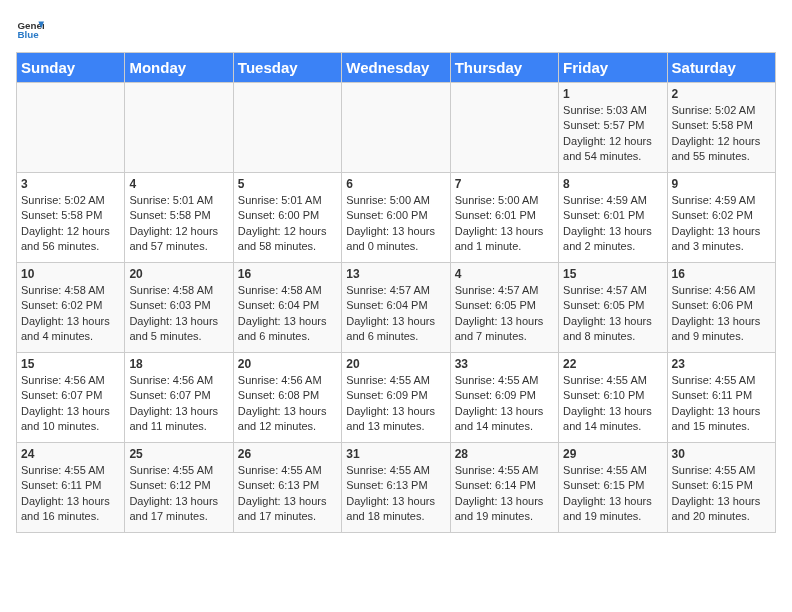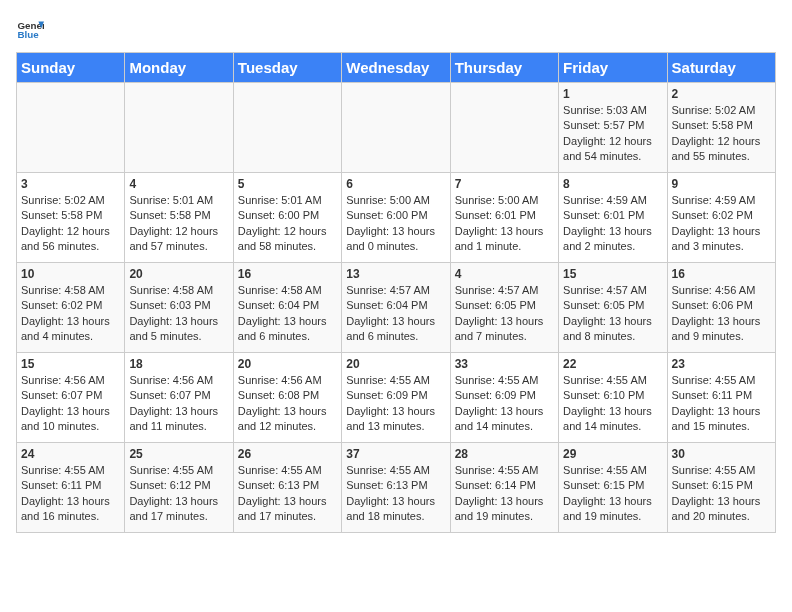--- a/index.html
+++ b/index.html
@@ -273,21 +273,21 @@
 Sunset: 6:12 PM
 Daylight: 13 hours and 17 minutes.</div>
         </td>
         <td>
           <span class="day-num">26</span>
           <div class="cell-info" style="white-space: pre-line;">Sunrise: 4:55 AM
 Sunset: 6:13 PM
 Daylight: 13 hours and 17 minutes.</div>
         </td>
         <td>
-          <span class="day-num">37</span>
+          <span class="day-num">31</span>
           <div class="cell-info" style="white-space: pre-line;">Sunrise: 4:55 AM
 Sunset: 6:13 PM
 Daylight: 13 hours and 18 minutes.</div>
         </td>
         <td>
           <span class="day-num">28</span>
           <div class="cell-info" style="white-space: pre-line;">Sunrise: 4:55 AM
 Sunset: 6:14 PM
 Daylight: 13 hours and 19 minutes.</div>
         </td>

